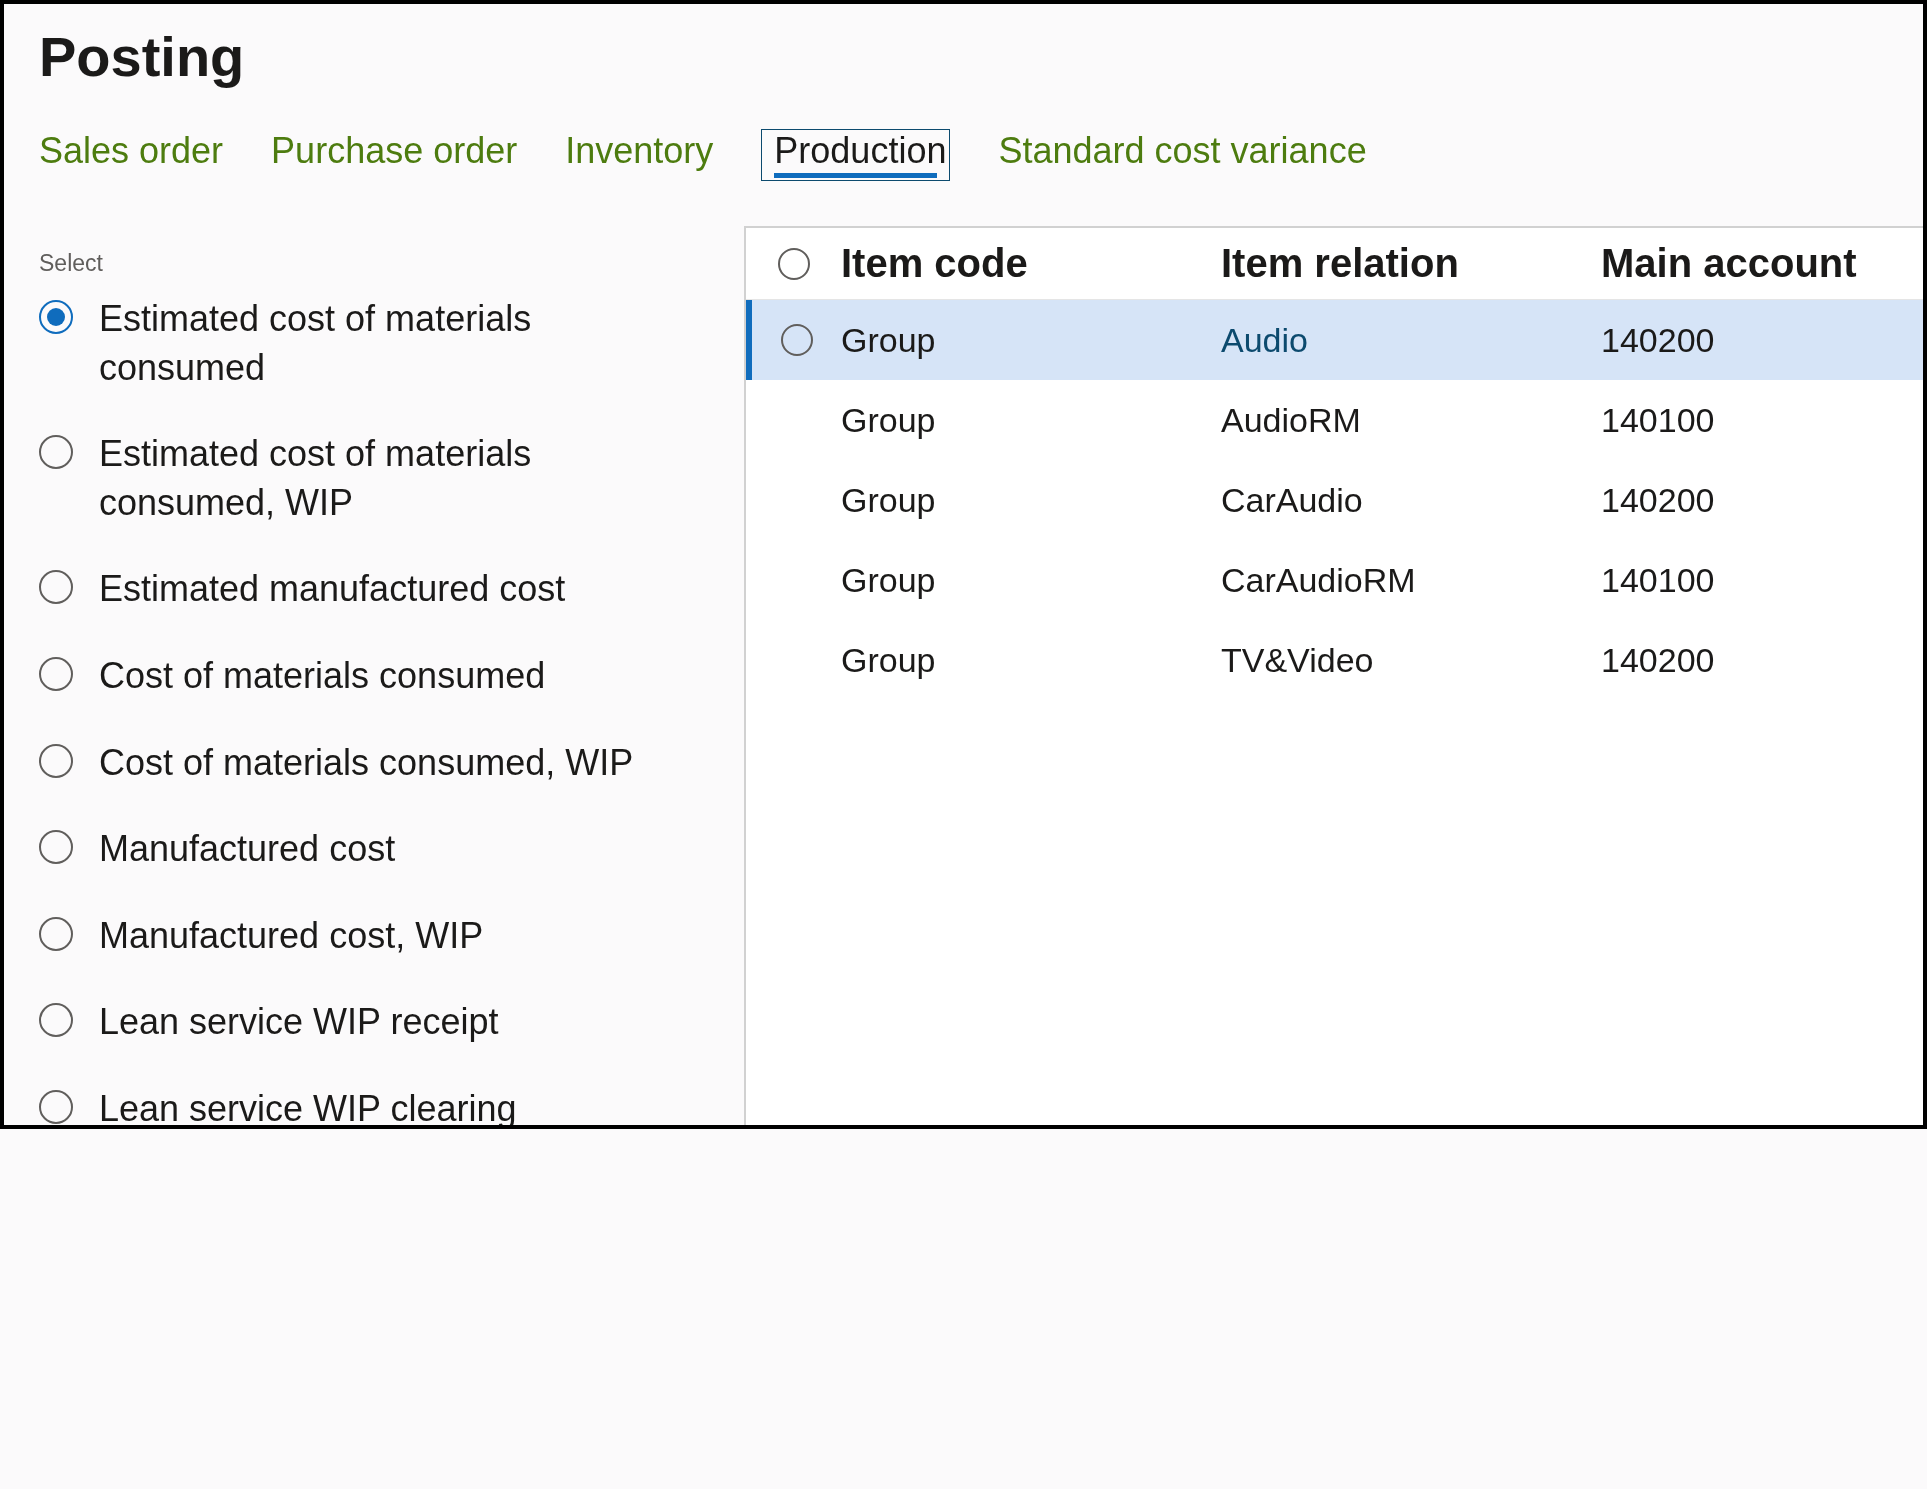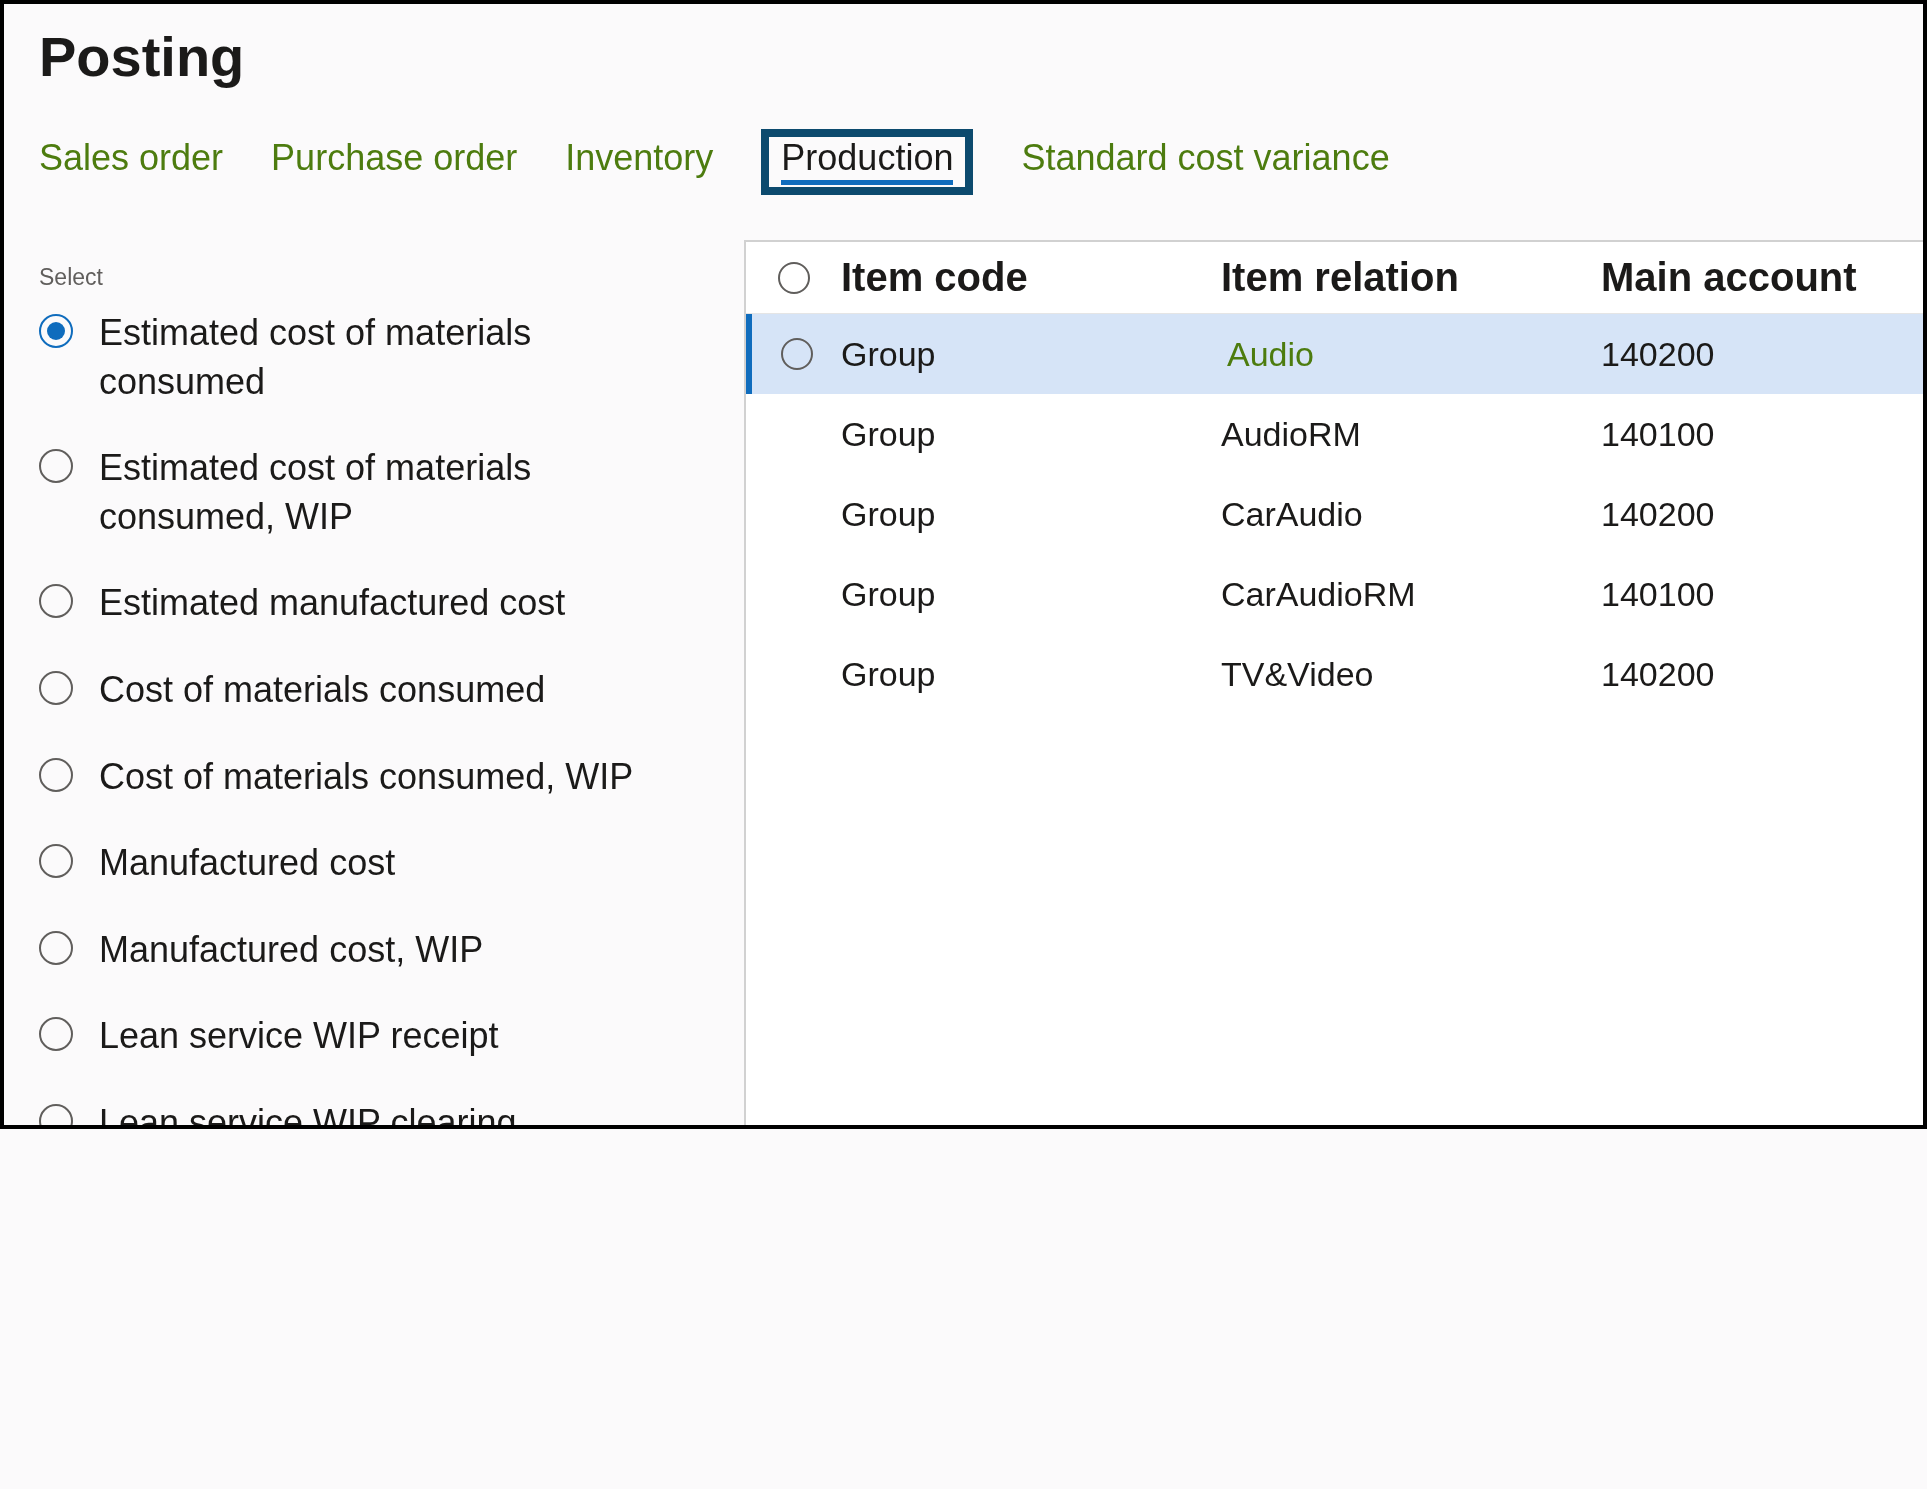--- a/index.html
+++ b/index.html
@@ -36,22 +36,22 @@
     }
     .tab {
       font-size: 36px;
       color: #4d7c0f;
       cursor: pointer;
       padding-bottom: 8px;
       position: relative;
     }
     .tab.active {
       color: #1b1a19;
-      padding: 0 12px 8px 12px;
-      border: 8px solid #0c4a6e;
+      padding: 0 3px 8px 12px;
+      border: 1px solid #0c4a6e;
     }
     .tab.active::after {
       content: "";
       position: absolute;
       left: 12px;
       right: 12px;
       bottom: 2px;
       height: 5px;
       background: #0f6cbd;
     }
@@ -163,22 +163,21 @@
       width: 380px;
     }
     .col-main-account {
       flex: 1;
     }
     .cell {
       font-size: 34px;
       color: #1b1a19;
     }
     .grid-row.selected .col-item-relation .cell {
-      color: #4d7c0f;
-      margin-left: 6px;
+      color: #0c4a6e;
     }
   </style>
 </head>
 <body>
 
 <div class="window">
   <h1 class="page-title">Posting</h1>
 
   <div class="tabs">
     <div class="tab">Sales order</div>

